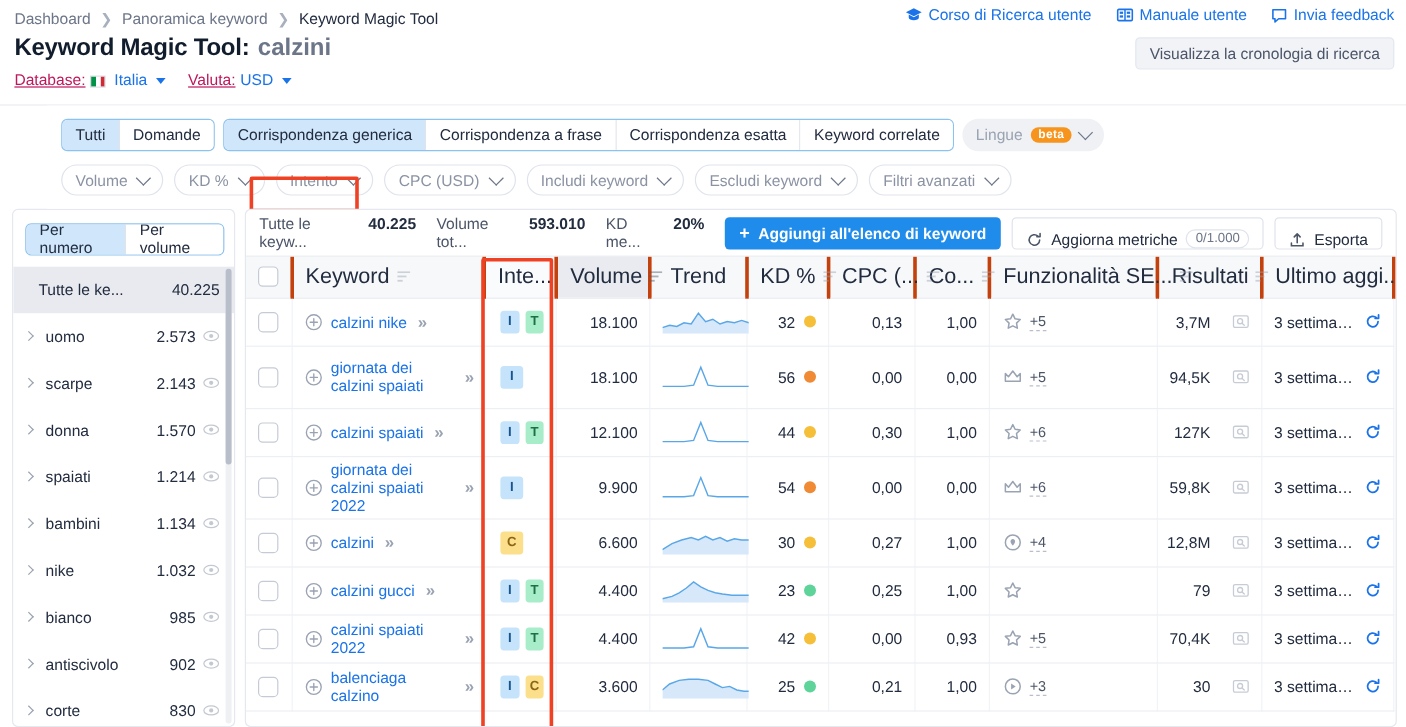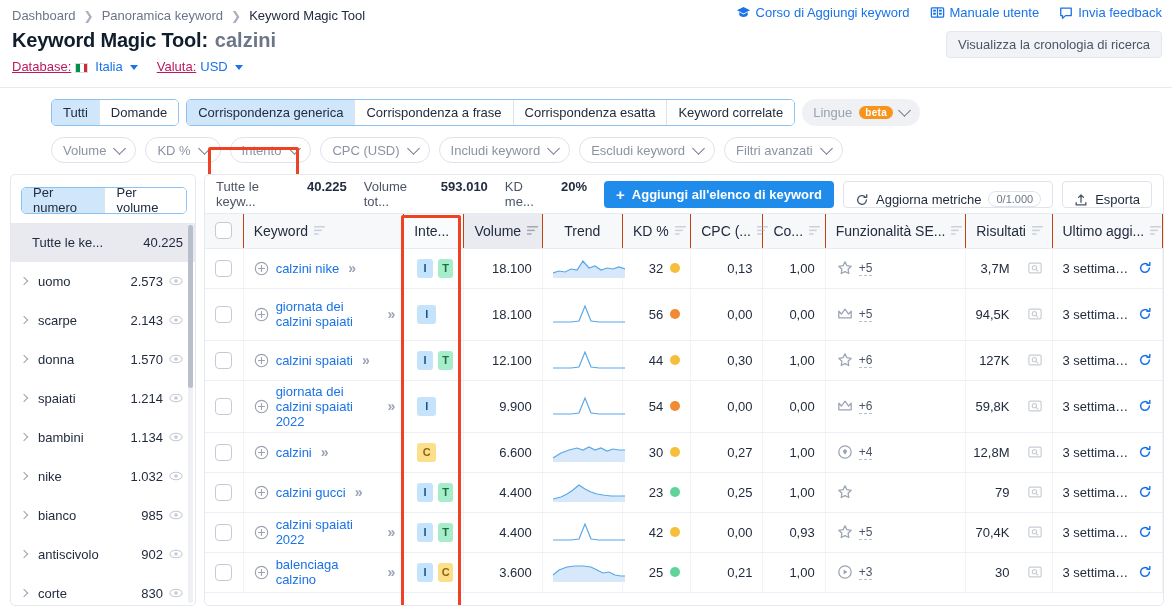--- a/index.html
+++ b/index.html
@@ -126,22 +126,22 @@
   }
   .btn-ghost {
     border:1px solid #dfe3eb; border-radius:4px; height:27px; display:flex; align-items:flex-end; gap:7px;
     padding:0 11px; font-size:13px; color:#222c3f; cursor:pointer; background:#fff; margin-left:9px; white-space:nowrap;
   }
   .counter-pill { border:1px solid #dfe3eb; border-radius:11px; font-size:11px; color:#6c7688; padding:1px 7px; }
 
   
   table.kw { width:100%; border-collapse:collapse; table-layout:fixed; }
   table.kw th {
-    background:#f7f8fa; font-size:14px; font-weight:normal; color:#222c3f;
-    height:34px; border-bottom:1px solid #e8ebf1; border-right:1px solid #c2410c;
+    background:#f7f8fa; font-size:18px; font-weight:normal; color:#222c3f;
+    height:34px; border-bottom:1px solid #e8ebf1; border-right:3px solid #c2410c;
     padding:0 10px; text-align:right; white-space:nowrap; vertical-align:middle;
   }
   table.kw th .thin { display:inline-flex; align-items:center; gap:6px; justify-content:flex-end;}
   table.kw th.l { text-align:left; }
   table.kw th.l .thin { justify-content:flex-start; }
   table.kw th.c { text-align:center; }
   table.kw th.vol { background:#e9ebf0; }
   table.kw th.intent { background:#fafbfc; }
   .sorticon { width:11px; height:9px; flex:none; opacity:.45;}
   table.kw td {
@@ -212,21 +212,21 @@
       <span class="caret"></span>
     </div>
   </div>
 
   <div class="top-links">
     <div class="top-link">
       <svg width="15" height="15" viewBox="0 0 16 16">
           <path d="M8 2 1 5.5 8 9l7-3.5z" fill="#1a73e8"></path>
           <path d="M3.5 7.5v3c0 1.2 2 2.2 4.5 2.2s4.5-1 4.5-2.2v-3L8 10z" fill="#1a73e8"></path>
         </svg>
-      <span>Corso di Aggiungi keyword</span>
+      <span>Corso di Ricerca utente</span>
     </div>
     <div class="top-link">
       <svg width="15" height="15" viewBox="0 0 16 16">
           <rect x="1.5" y="3" width="13" height="10" rx="1" fill="none" stroke="#1a73e8" stroke-width="1.4"></rect>
           <rect x="3.3" y="5" width="3" height="2" fill="#1a73e8"></rect>
           <rect x="3.3" y="8.3" width="3" height="2" fill="#1a73e8"></rect>
           <line x1="8" y1="3" x2="8" y2="13" stroke="#1a73e8" stroke-width="1.3"></line>
           <rect x="9.6" y="5" width="3" height="2" fill="#1a73e8"></rect>
           <rect x="9.6" y="8.3" width="3" height="2" fill="#1a73e8"></rect>
         </svg>

